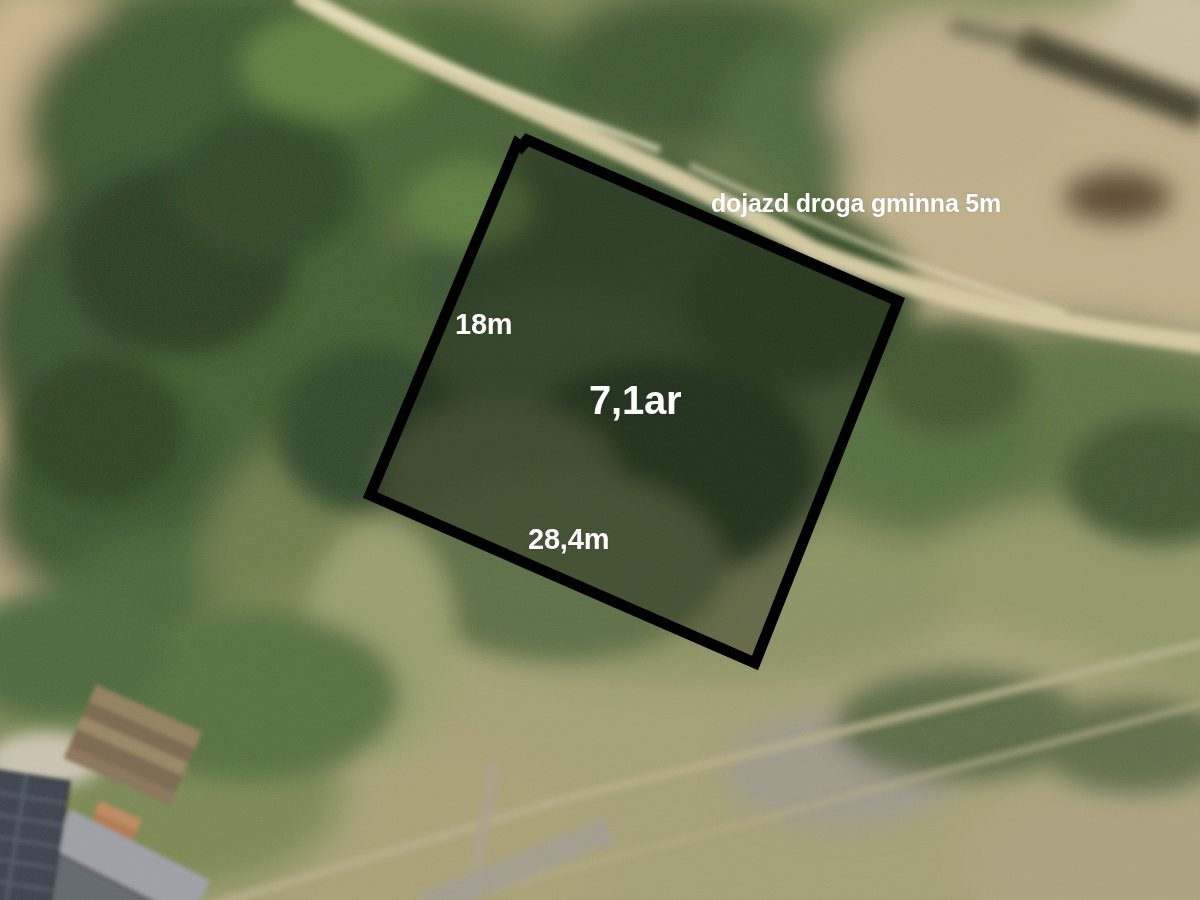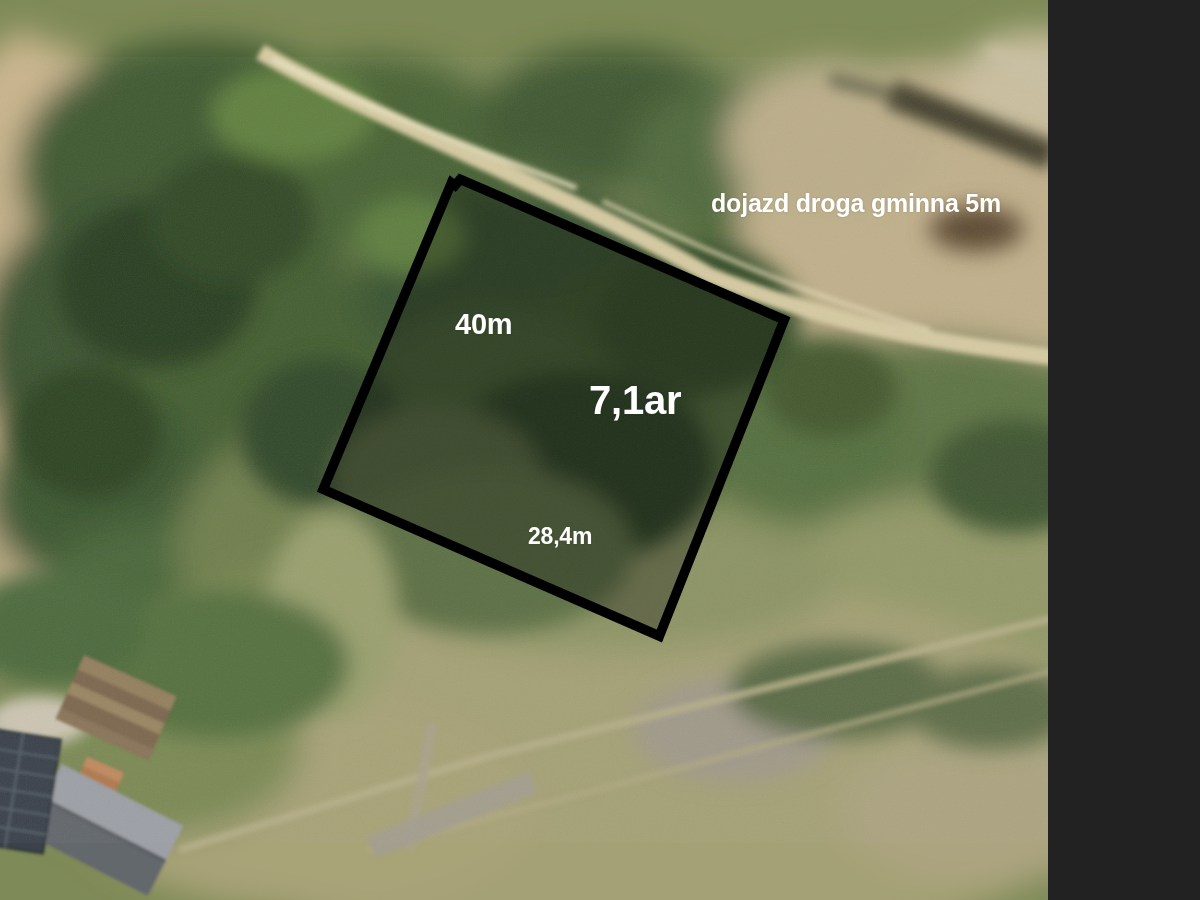--- a/index.html
+++ b/index.html
@@ -1,18 +1,18 @@
 <!DOCTYPE html>
 <html><head>
 <meta charset="utf-8">
 <style>
   html, body { margin: 0; padding: 0; background: #222; }
   .canvas {
     position: relative;
-    width: 1048px;
+    width: 1200px;
     height: 900px;
     overflow: hidden;
     background: #7e8a57;
     font-family: "Liberation Sans", sans-serif;
   }
   .canvas svg.bg {
     position: absolute;
     inset: 0;
     width: 100%;
     height: 100%;
@@ -23,21 +23,21 @@
     color: #ffffff;
     font-weight: 700;
     line-height: 1;
     white-space: nowrap;
     letter-spacing: -0.2px;
     text-shadow: 0 0 2px rgba(40,50,30,0.25);
   }
   .lbl-road   { left: 711px; top: 191px; font-size: 25px; }
   .lbl-left   { left: 455px; top: 310px; font-size: 29px; }
   .lbl-area   { left: 589px; top: 380px; font-size: 40px; }
-  .lbl-bottom { left: 528px; top: 525px; font-size: 23px; }
+  .lbl-bottom { left: 528px; top: 525px; font-size: 29px; }
   .plot-poly {
     fill: rgba(0,0,0,0.28);
     stroke: #000000;
     stroke-width: 11;
     stroke-linejoin: miter;
   }
 </style>
 </head>
 <body>
 
@@ -178,17 +178,17 @@
         <line x1="-44" y1="44" x2="44" y2="44" stroke="#566069" stroke-width="2.5"></line>
       </g>
     </g>
 
     <rect x="0" y="0" width="1200" height="900" fill="#888" filter="url(#grain)"></rect>
 
     <polygon class="plot-poly" points="517,144 521,147 527,140 898,301 755,663 370,495"></polygon>
   </svg>
 
   <span class="lbl lbl-road">dojazd droga gminna 5m</span>
-  <span class="lbl lbl-left">40m</span>
+  <span class="lbl lbl-left">18m</span>
   <span class="lbl lbl-area">7,1ar</span>
   <span class="lbl lbl-bottom">28,4m</span>
 
 </div>
 
 </body></html>

